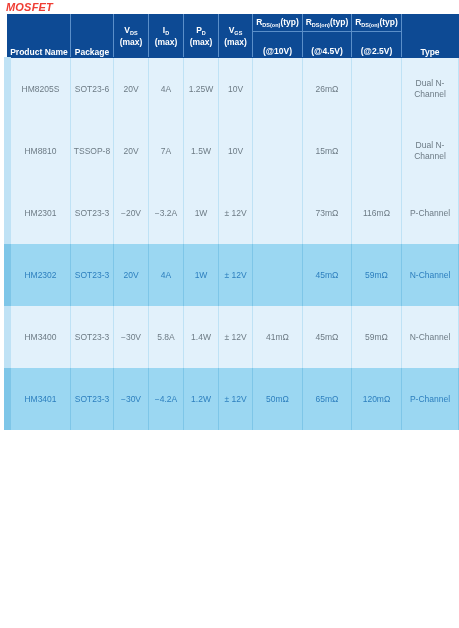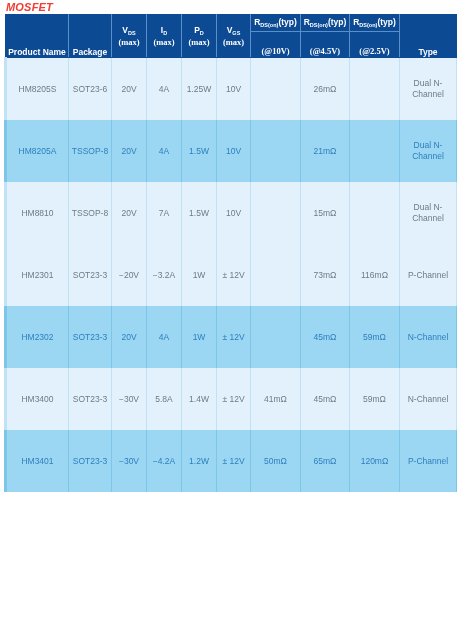--- a/index.html
+++ b/index.html
@@ -68,41 +68,41 @@
 
   .hdr-two-line { display: block; margin-top: 32px; }
   .hdr-sub {
     font-size: 5.5px;
     vertical-align: baseline;
     position: relative;
     top: 2px;
     letter-spacing: 0;
   }
   .hdr-line1 { display: block; padding-bottom: 1px; }
-  .hdr-line2 { display: block; font-family: Liberation Serif, serif; }
+  .hdr-line2 { display: block; }
   .hdr-divider {
     display: block;
     border-top: 1px solid #5b8fc9;
     margin: 2px 0 0 0;
     padding-top: 14px;
   }
 
   
   tbody td {
     border-left: 1px solid #9ed6ef;
     border-right: 1px solid #9ed6ef;
     font-size: 8.5px;
     text-align: center;
     vertical-align: middle;
     height: 62px;
     padding: 0 1px;
     line-height: 11px;
     white-space: pre-line;
   }
-  tbody tr td:first-child { border-left: 3px solid #22c55e; }
+  tbody tr td:first-child { border-left: 7px solid #22c55e; }
   tbody tr td:last-child  { border-right: 1px solid #cfe9f8; }
 
   tbody tr.row-light td {
     background: #e2f1fb;
     color: #6d7b85;
     border-left-color: #bfe2f5;
     border-right-color: #bfe2f5;
   }
   tbody tr.row-dark td {
     background: #9bd7f2;
@@ -180,33 +180,20 @@
             <td>20V</td>
             <td>4A</td>
             <td>1.25W</td>
             <td>10V</td>
             <td></td>
             <td>26mΩ</td>
             <td></td>
             <td>Dual N-
 Channel</td>
           </tr>
-          <tr class="table-row row-dark">
-            <td>HM8205A</td>
-            <td>TSSOP-8</td>
-            <td>20V</td>
-            <td>4A</td>
-            <td>1.5W</td>
-            <td>10V</td>
-            <td></td>
-            <td>21mΩ</td>
-            <td></td>
-            <td>Dual N-
-Channel</td>
-          </tr>
           <tr class="table-row row-light">
             <td>HM8810</td>
             <td>TSSOP-8</td>
             <td>20V</td>
             <td>7A</td>
             <td>1.5W</td>
             <td>10V</td>
             <td></td>
             <td>15mΩ</td>
             <td></td>

